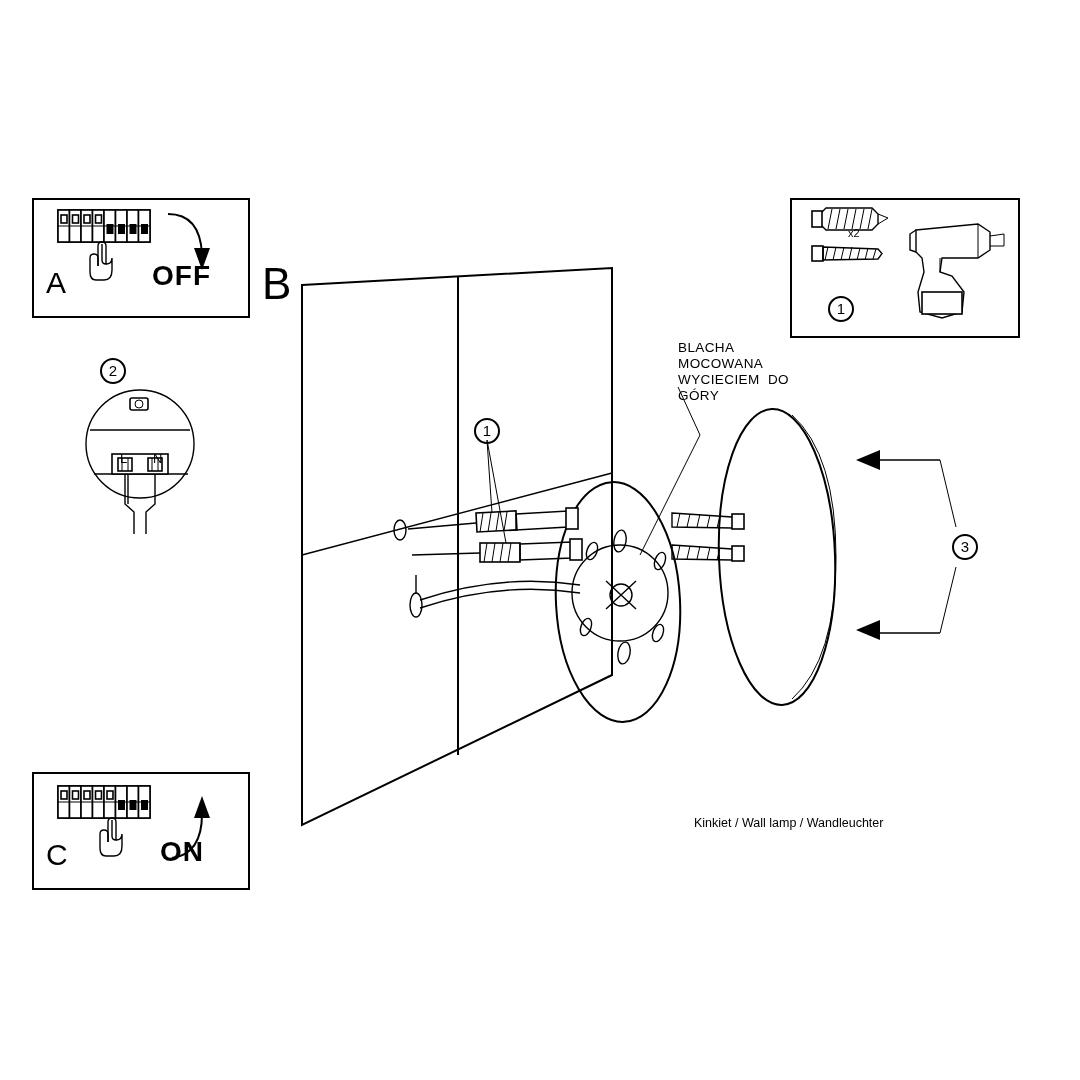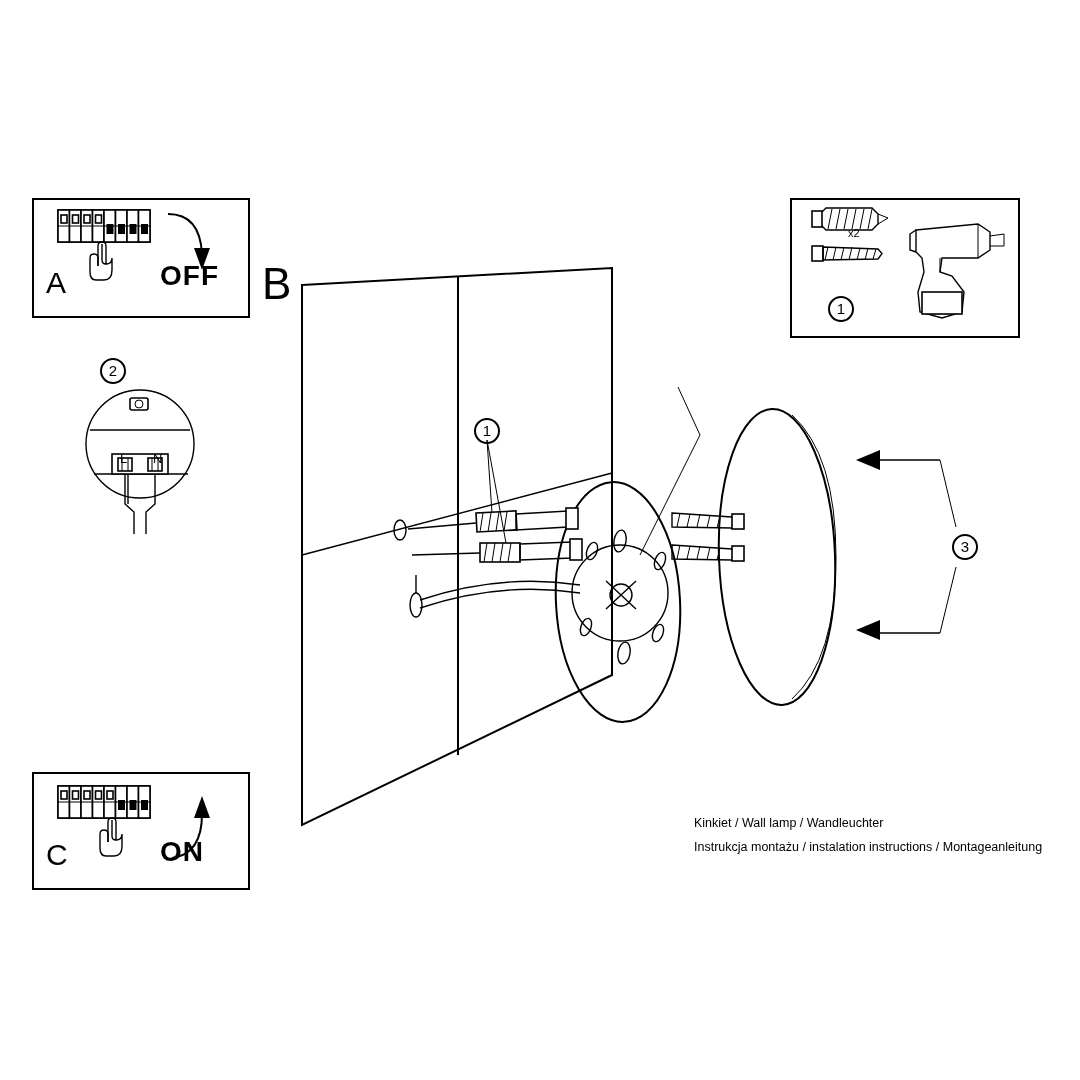--- a/index.html
+++ b/index.html
@@ -103,21 +103,21 @@
 </head>
 <body>
 
 <div id="sheet">
 
   <div class="panel" style="left:32px; top:198px; width:218px; height:120px;">
   </div>
 
   <div class="step-letter" style="left:46px; top:268px;">A</div>
 
-  <div class="state-label" style="left:160px; top:262px;">OFF</div>
+  <div class="state-label" style="left:152px; top:262px;">OFF</div>
 
   <div class="abs" style="left:40px; top:200px;">
     <svg width="210" height="112" viewBox="0 0 210 112">
 
       <g>
         <rect class="fillw" x="18" y="10" width="92" height="32"></rect>
         <rect class="fillw" x="18" y="10" width="11.5" height="32"></rect>
         <rect class="fillw" x="29.5" y="10" width="11.5" height="32"></rect>
         <rect class="fillw" x="41" y="10" width="11.5" height="32"></rect>
         <rect class="fillw" x="52.5" y="10" width="11.5" height="32"></rect>
@@ -361,17 +361,20 @@
         <path class="st-hair" d="M660 205 L676 272"></path>
       </g>
       <g>
         <path class="fillb" d="M576 375 L600 365 L600 385 Z"></path>
         <line class="st-thin" x1="600" y1="378" x2="660" y2="378"></line>
         <path class="st-hair" d="M660 378 L676 312"></path>
       </g>
     </svg>
   </div>
 
-
-  <div class="footer-line" style="left:694px; top:838px;">Instrukcja montażu / instalation instructions / Montageanleitung</div>
+  <div class="callout" style="left:678px; top:340px;">BLACHA
+MOCOWANA
+WYCIECIEM  DO
+GÓRY</div>
+
   <div class="footer-line" style="left:694px; top:814px;">Kinkiet / Wall lamp / Wandleuchter</div>
 
 </div>
 
 </body></html>

